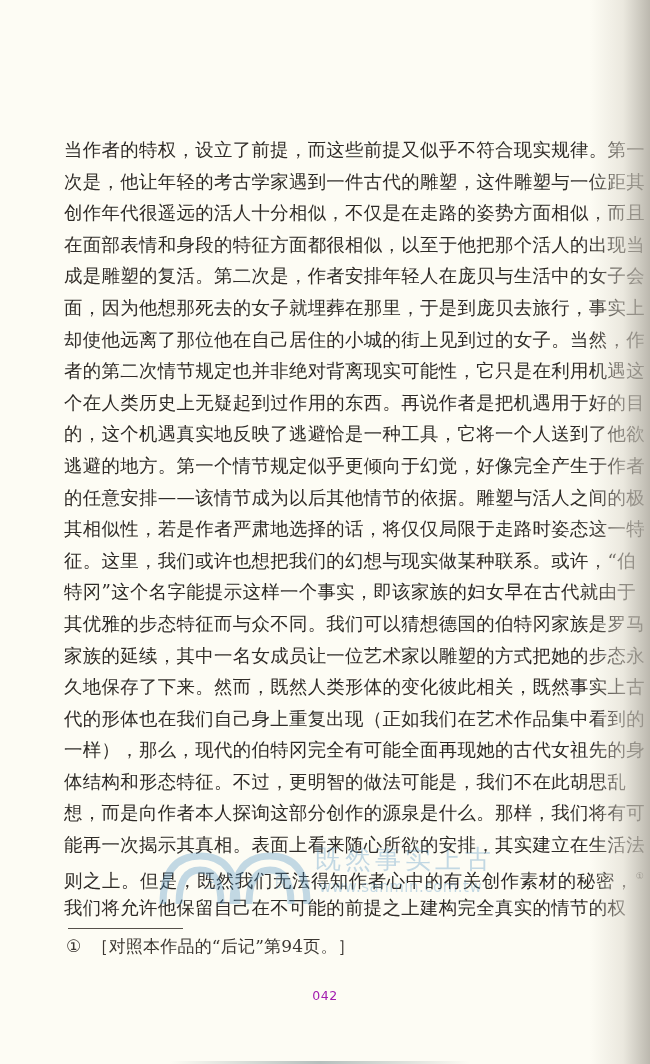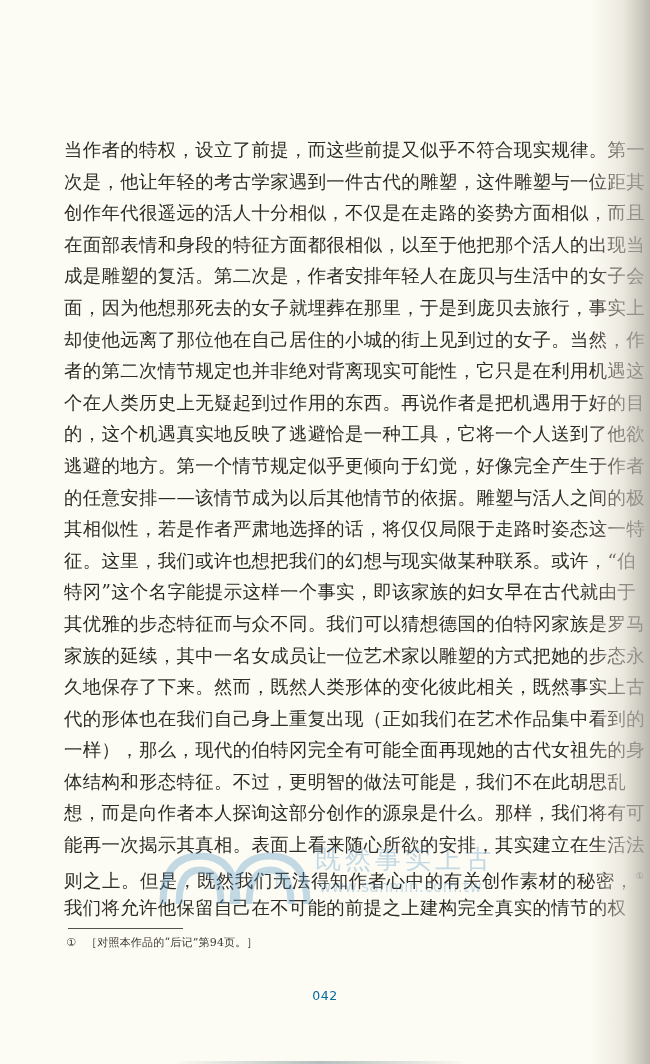--- a/index.html
+++ b/index.html
@@ -104,39 +104,39 @@
       left: 68px;
       top: 928px;
       width: 115px;
       height: 1px;
       background: #555049;
     }
     .footnote {
       position: absolute;
       left: 66px;
       top: 935px;
-      font-size: 11px;
+      font-size: 17px;
       color: #3b3631;
       white-space: nowrap;
       letter-spacing: 0.2px;
     }
     .footnote .fn-num {
       display: inline-block;
       margin-right: 10px;
       font-family: "DejaVu Sans", sans-serif;
     }
     .page-number {
       position: absolute;
       left: 0;
       width: 650px;
       top: 988px;
       text-align: center;
       font-family: "DejaVu Sans", "Liberation Sans", sans-serif;
       font-size: 12.5px;
-      color: #0369a1;
+      color: #a21caf;
       letter-spacing: 0.5px;
     }
   </style>
 </head>
 <body>
 
 <div class="page">
 
   <div class="body-text">
     <span class="line">当作者的特权，设立了前提，而这些前提又似乎不符合现实规律。第一</span>

